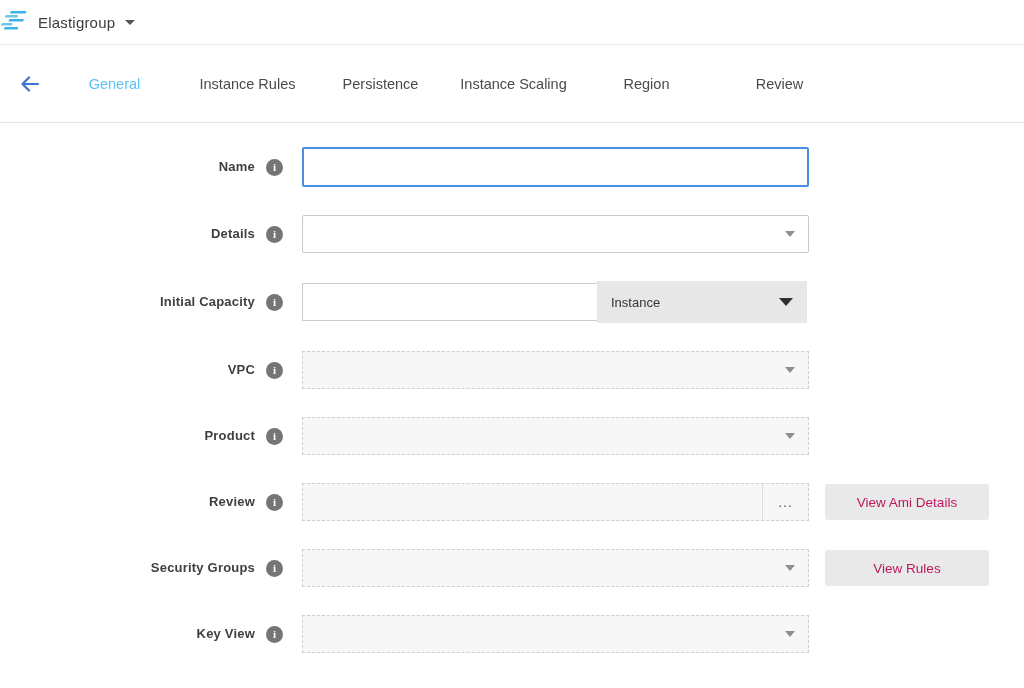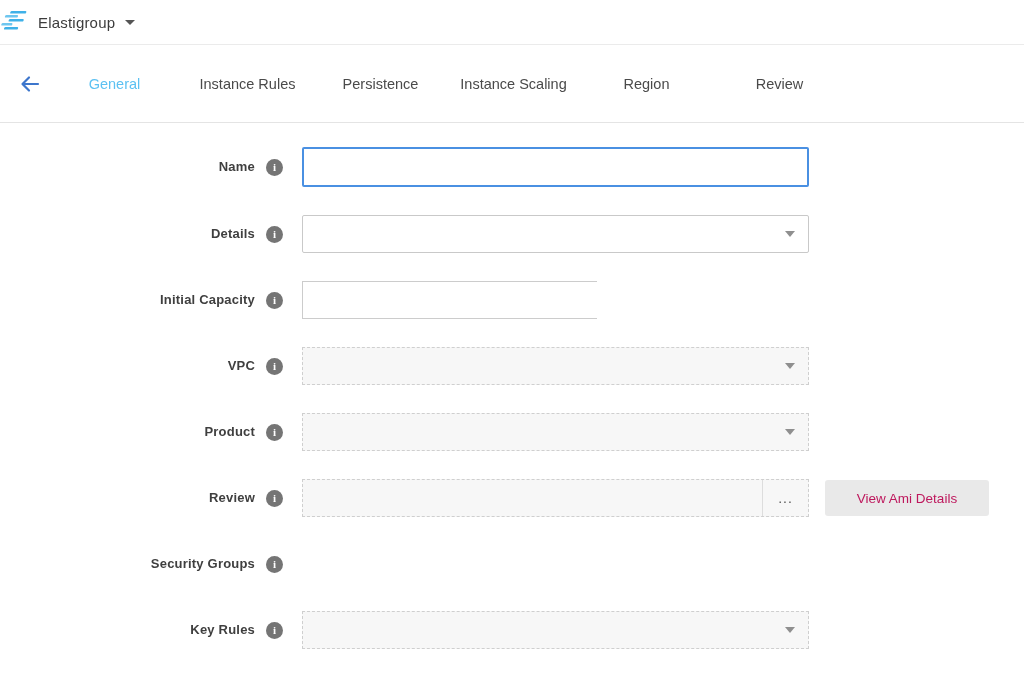--- a/index.html
+++ b/index.html
@@ -127,20 +127,24 @@
     </div>
   </div>
 
   <div class="row">
     <div class="label-cell">
       <span class="label">Initial Capacity</span>
       <span class="info-icon">i</span>
     </div>
     <div class="field-area">
       <input class="capacity-input" type="text" value="" style="">
+      <div class="unit-select">
+        <span class="unit-label">Instance</span>
+        <span class="unit-caret"></span>
+      </div>
     </div>
   </div>
 
   <div class="row">
     <div class="label-cell">
       <span class="label">VPC</span>
       <span class="info-icon">i</span>
     </div>
     <div class="field-area">
       <div class="select-box disabled">
@@ -175,25 +179,32 @@
       </div>
       <button class="side-btn">View Ami Details</button>
     </div>
   </div>
 
   <div class="row">
     <div class="label-cell">
       <span class="label">Security Groups</span>
       <span class="info-icon">i</span>
     </div>
-  </div>
-
-  <div class="row">
-    <div class="label-cell">
-      <span class="label">Key Rules</span>
+    <div class="field-area">
+      <div class="select-box disabled">
+        <span></span>
+        <span class="select-caret"></span>
+      </div>
+      <button class="side-btn">View Rules</button>
+    </div>
+  </div>
+
+  <div class="row">
+    <div class="label-cell">
+      <span class="label">Key View</span>
       <span class="info-icon">i</span>
     </div>
     <div class="field-area">
       <div class="select-box disabled">
         <span></span>
         <span class="select-caret"></span>
       </div>
     </div>
   </div>
 

